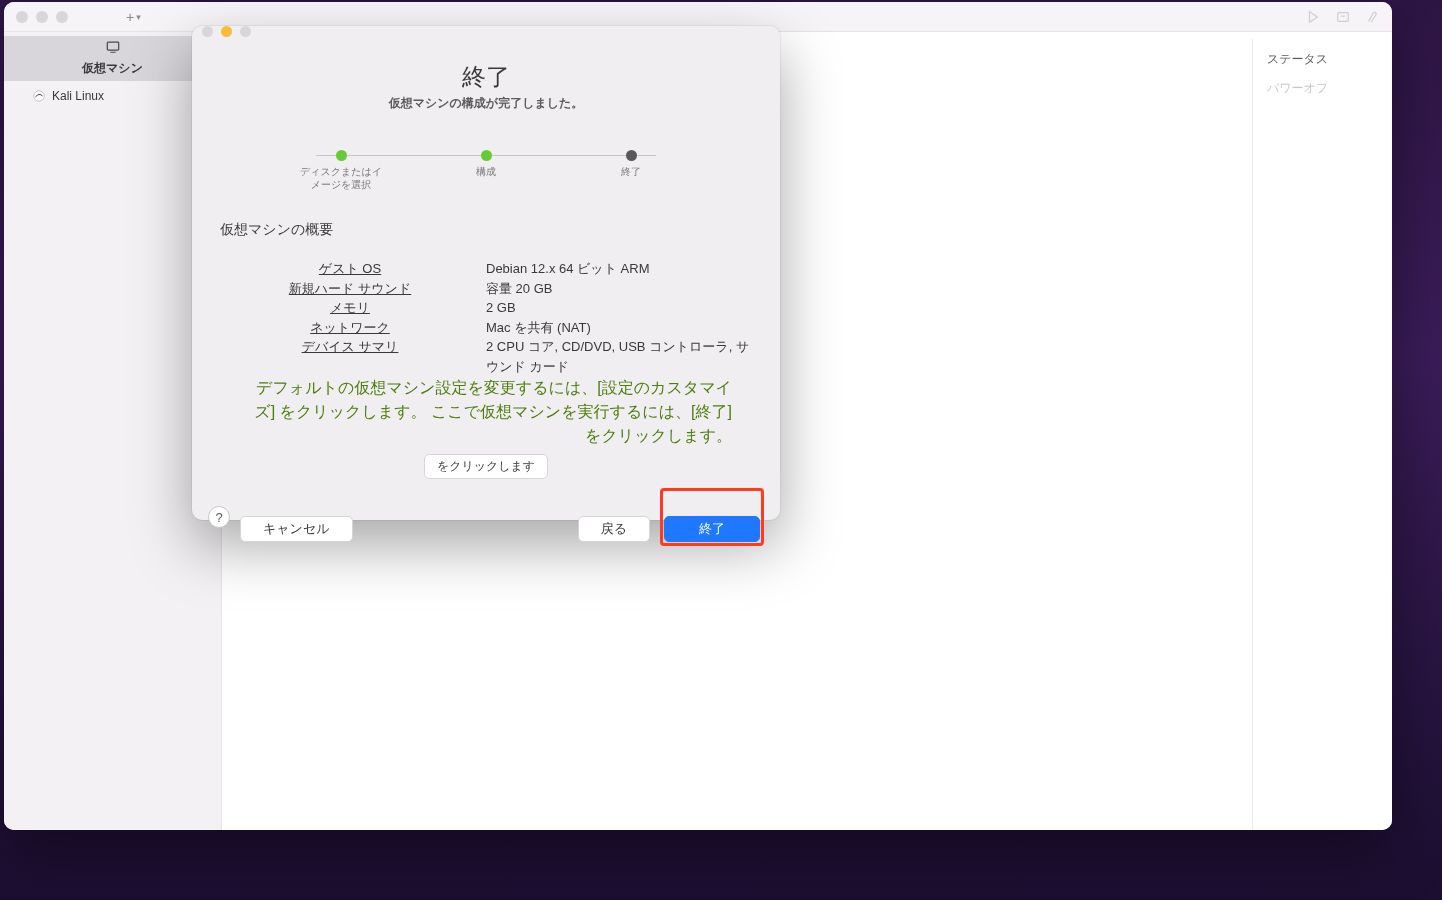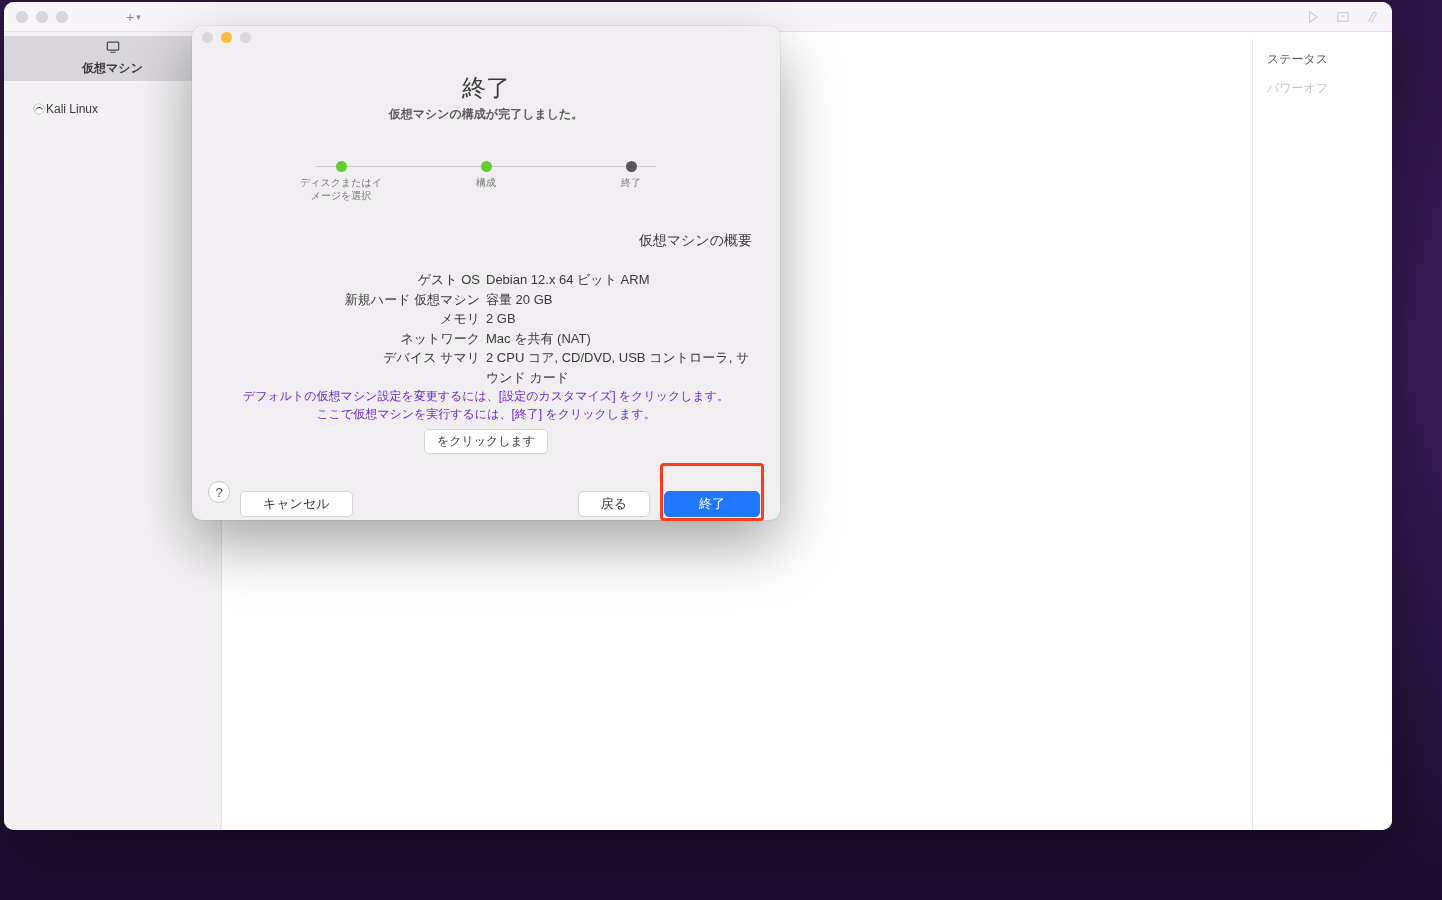--- a/index.html
+++ b/index.html
@@ -62,22 +62,22 @@
     display: flex; align-items: center; gap: 6px;
     color: #3a383a;
   }
   .sb-group.selected {
     background: #d8d6da;
     font-weight: 700;
     flex-direction: column;
   }
   .sb-item {
     font-size: 12px;
-    padding: 21px 12px 4px 28px;
-    display: flex; align-items: center; 
+    padding: 8px 12px 4px 28px;
+    display: flex; align-items: center; gap: 6px;
     color: #3a383a;
   }
   .ic { width: 14px; height: 14px; display:inline-flex; align-items:center; justify-content:center; }
 
   .content-area {
     flex: 1;
     background: #ffffff;
     position: relative;
   }
   .right-pane {
@@ -165,49 +165,50 @@
     text-align: center;
     line-height: 1.3;
   }
 
   
   .summary {
     margin-top: 30px;
     width: 100%;
   }
   .summary-title {
-    text-align: right;
+    text-align: left;
     font-size: 14px;
     color: #3a383a;
     margin-bottom: 20px;
   }
   .summary-row {
     display: flex;
     font-size: 13px;
     color: #3a383a;
     line-height: 1.5;
   }
   .summary-row .k {
     width: 50%;
-    text-align: right;
+    text-align: center;
     padding-right: 6px;
+    text-decoration: underline;
   }
   .summary-row .v {
     width: 50%;
     text-align: left;
   }
   .summary-row .v.wrap {
     white-space: normal;
   }
 
   .hint {
     margin-top: auto;
-    text-align: center;
-    font-size: 12px;
-    color: #6d28d9;
+    text-align: right;
+    font-size: 16px;
+    color: #4d7c0f;
     line-height: 1.5;
     padding: 0 20px;
   }
   .customize-btn {
     margin: 6px auto 0 auto;
     font-size: 12px;
     color: #3a383a;
     background: #ffffff;
     border: 1px solid #d6d4d6;
     border-radius: 5px;
@@ -347,21 +348,21 @@
     </div>
 
     <div class="summary">
       <div class="summary-title">仮想マシンの概要</div>
 
       <div class="summary-row">
         <span class="k">ゲスト OS</span>
         <span class="v">Debian 12.x 64 ビット ARM</span>
       </div>
       <div class="summary-row">
-        <span class="k">新規ハード 仮想マシン</span>
+        <span class="k">新規ハード サウンド</span>
         <span class="v">容量 20 GB</span>
       </div>
       <div class="summary-row">
         <span class="k">メモリ</span>
         <span class="v">2 GB</span>
       </div>
       <div class="summary-row">
         <span class="k">ネットワーク</span>
         <span class="v">Mac を共有 (NAT)</span>
       </div>

